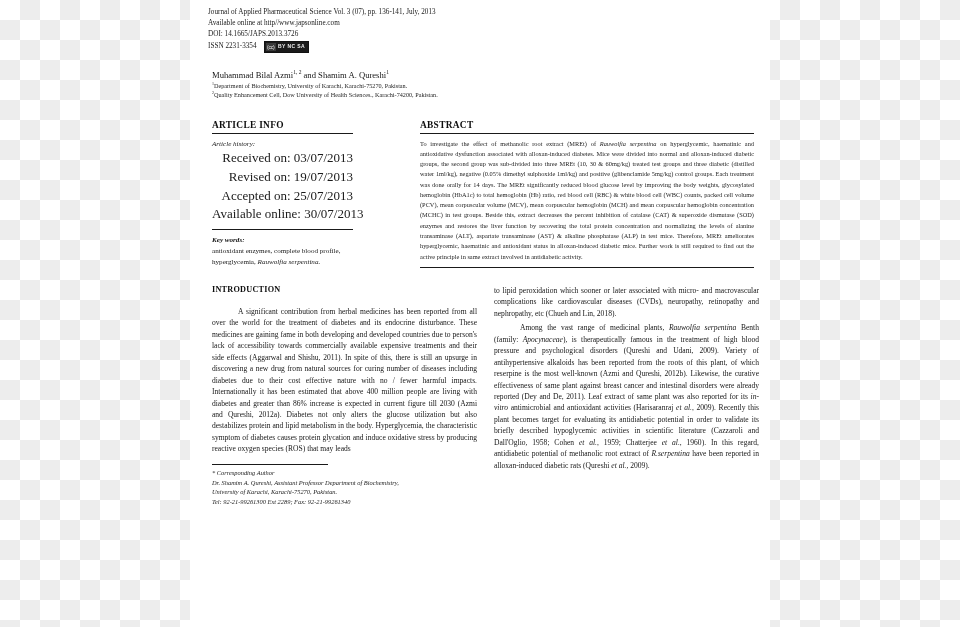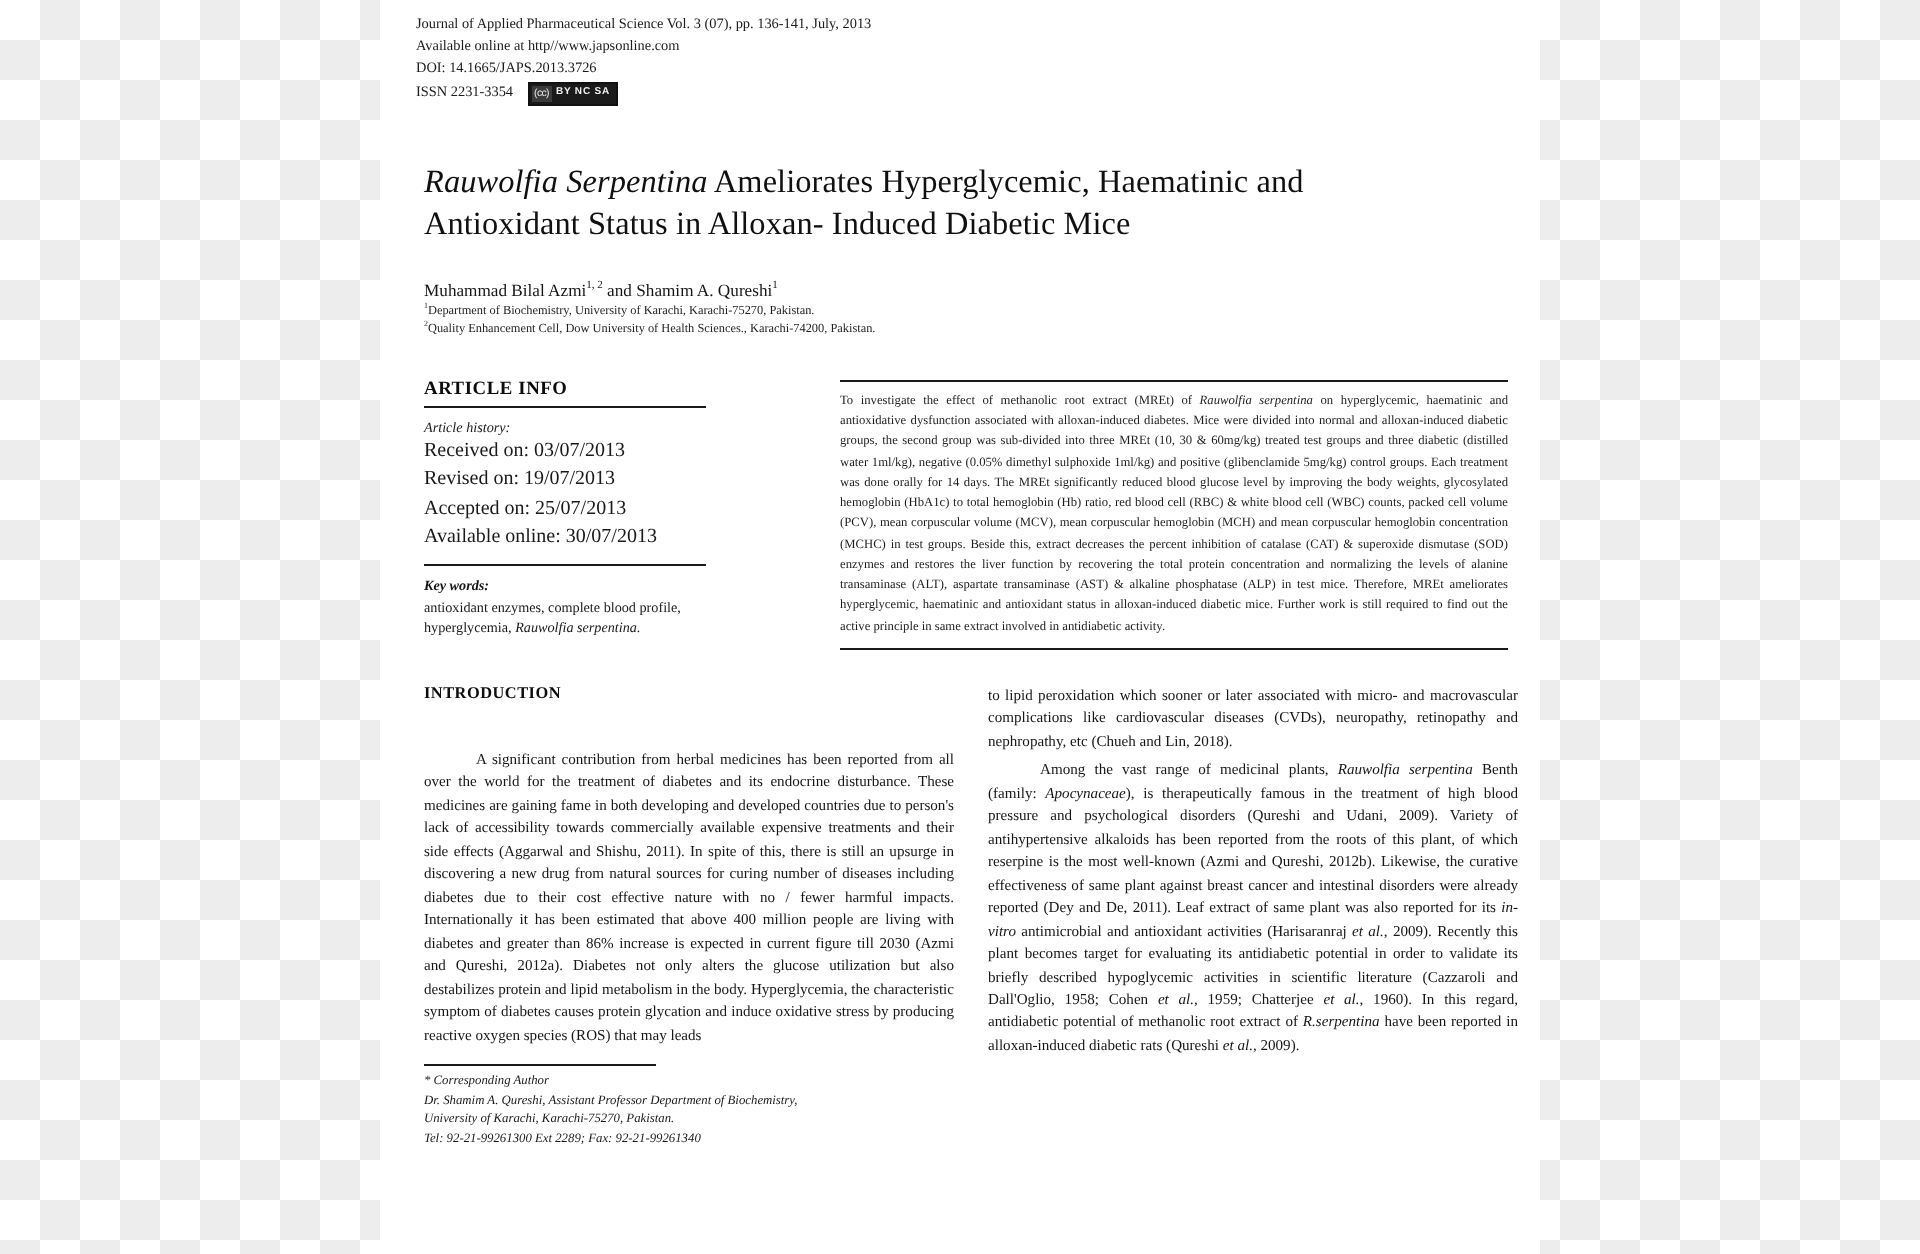--- a/index.html
+++ b/index.html
@@ -141,24 +141,25 @@
   }
   .rule-thin { border-top: 0.9px solid #1a1a1a; margin: 5px 0 5px 0; }
 
   .hist-label {
     font-style: italic;
     font-size: 7.1px;
     color: #1a1a1a;
     line-height: 1.45;
   }
   .hist-line {
-    font-size: 10px;
+    font-size: 13px;
     color: #1a1a1a;
     line-height: 1.45;
     white-space: nowrap;
+    text-align: right;
   }
   .kw-label {
     font-style: italic;
     font-weight: bold;
     font-size: 7.1px;
     color: #141414;
     line-height: 1.5;
   }
   .kw-body {
     font-size: 7.1px;
@@ -191,21 +192,21 @@
   .bcol {
     width: 265px;
     flex: 0 0 265px;
     position: relative;
   }
   .bhead {
     font-weight: bold;
     font-size: 8.2px;
     letter-spacing: 0.25px;
     color: #0d0d0d;
-    margin-bottom: 23px;
+    margin-bottom: 12px;
   }
   .para {
     font-size: 7.55px;
     line-height: 1.52;
     text-align: justify;
     color: #161616;
     text-indent: 26px;
     margin: 0 0 3px 0;
   }
   .para.noind { text-indent: 0; }
@@ -239,26 +240,20 @@
       <div>DOI: 14.1665/JAPS.2013.3726</div>
       <div class="issn-row">
         <span>ISSN 2231-3354</span>
         <span class="cc-badge">
           <span class="cc-circle">(cc)</span>
           <span class="cc-txt">BY NC SA</span>
         </span>
       </div>
     </div>
 
-    <div class="title-block">
-      <div class="title">
-        <span class="sci">Rauwolfia Serpentina</span><span> Ameliorates Hyperglycemic, Haematinic and</span><br>
-        <span>Antioxidant Status in Alloxan- Induced Diabetic Mice</span>
-      </div>
-    </div>
 
     <div class="authors-block">
       <div class="authors">
         <span>Muhammad Bilal Azmi</span><sup>1, 2</sup><span> and Shamim A. Qureshi</span><sup>1</sup>
       </div>
       <div class="affil">
         <sup>1</sup><span>Department of Biochemistry, University of Karachi, Karachi-75270, Pakistan.</span>
       </div>
       <div class="affil">
         <sup>2</sup><span>Quality Enhancement Cell, Dow University of Health Sciences., Karachi-74200, Pakistan.</span>
@@ -274,20 +269,21 @@
         <div class="hist-line">Received on: 03/07/2013</div>
         <div class="hist-line">Revised on: 19/07/2013</div>
         <div class="hist-line">Accepted on: 25/07/2013</div>
         <div class="hist-line">Available online: 30/07/2013</div>
         <div class="rule-thin"></div>
         <div class="kw-label">Key words:</div>
         <div class="kw-body"><span>antioxidant enzymes, complete blood profile, hyperglycemia, </span><span class="it">Rauwolfia serpentina.</span></div>
       </div>
 
       <div class="col-abs">
+        <div class="sec-head">ABSTRACT</div>
         <div class="rule"></div>
         <div class="abs-box">
           <div class="abs-text"><span>To investigate the effect of methanolic root extract (MREt) of </span><span class="it">Rauwolfia serpentina</span><span> on hyperglycemic, haematinic and antioxidative dysfunction associated with alloxan-induced diabetes. Mice were divided into normal and alloxan-induced diabetic groups, the second group was sub-divided into three MREt (10, 30 &amp; 60mg/kg) treated test groups and three diabetic (distilled water 1ml/kg), negative (0.05% dimethyl sulphoxide 1ml/kg) and positive (glibenclamide 5mg/kg) control groups. Each treatment was done orally for 14 days. The MREt significantly reduced blood glucose level by improving the body weights, glycosylated hemoglobin (HbA1c) to total hemoglobin (Hb) ratio, red blood cell (RBC) &amp; white blood cell (WBC) counts, packed cell volume (PCV), mean corpuscular volume (MCV), mean corpuscular hemoglobin (MCH) and mean corpuscular hemoglobin concentration (MCHC) in test groups. Beside this, extract decreases the percent inhibition of catalase (CAT) &amp; superoxide dismutase (SOD) enzymes and restores the liver function by recovering the total protein concentration and normalizing the levels of alanine transaminase (ALT), aspartate transaminase (AST) &amp; alkaline phosphatase (ALP) in test mice. Therefore, MREt ameliorates hyperglycemic, haematinic and antioxidant status in alloxan-induced diabetic mice. Further work is still required to find out the active principle in same extract involved in antidiabetic activity.</span></div>
         </div>
       </div>
 
     </div>
 
     <div class="body-cols">
 

